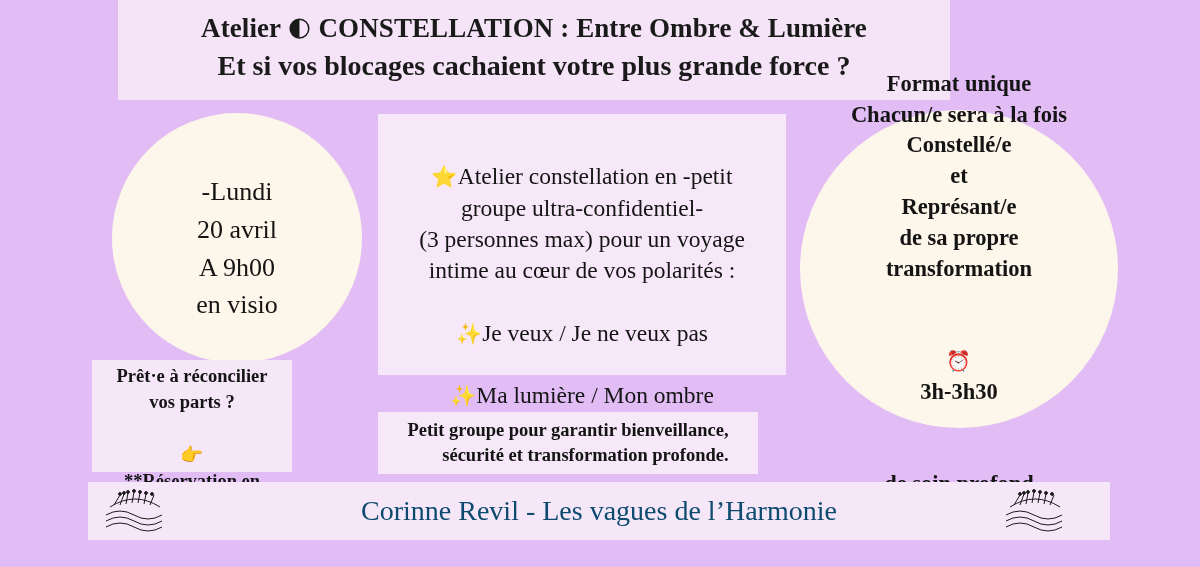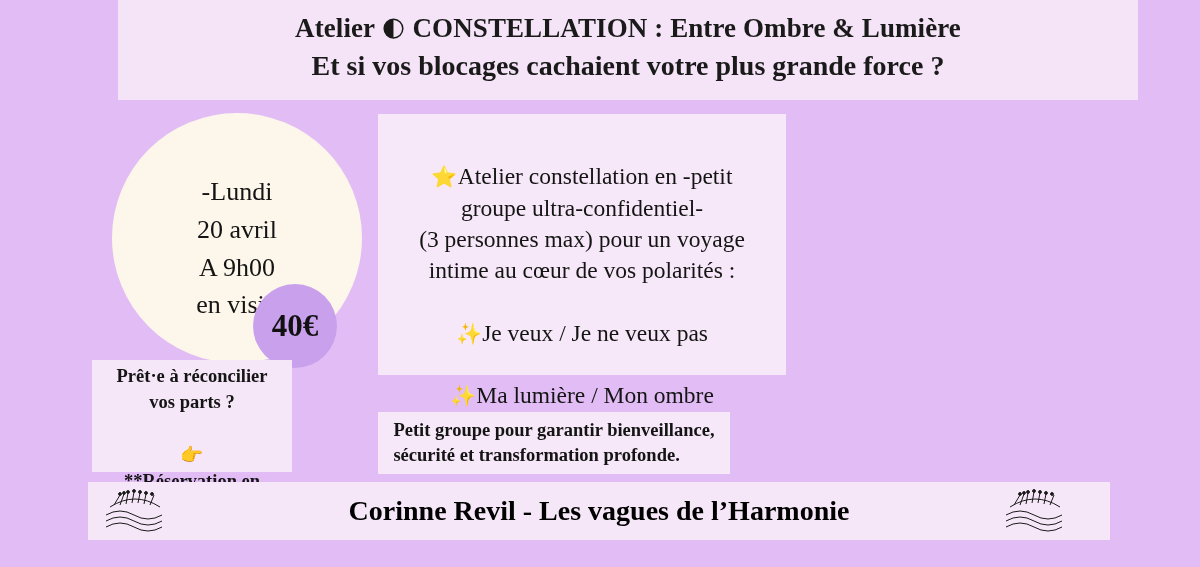--- a/index.html
+++ b/index.html
@@ -18,21 +18,21 @@
   .poster {
     position: absolute;
     inset: 0;
   }
 
   
   .header-band {
     position: absolute;
     left: 118px;
     top: 0;
-    width: 1020px;
+    width: 832px;
     height: 100px;
     background: #f5e4f7;
     display: flex;
     flex-direction: column;
     align-items: center;
     justify-content: center;
     box-sizing: border-box;
     padding: 4px 10px 8px;
   }
   .title-line1 {
@@ -135,27 +135,27 @@
     color: #141414;
     white-space: pre-line;
   }
   .star-emoji { font-family: "DejaVu Sans", sans-serif; font-size: 21px; }
 
   
   .note-box {
     position: absolute;
     left: 378px;
     top: 412px;
-    width: 352px;
+    width: 380px;
     height: 62px;
     background: #f7e8f9;
     display: flex;
     align-items: center;
     justify-content: center;
-    text-align: left;
+    text-align: right;
     box-sizing: border-box;
     padding: 4px 12px;
   }
   .note-text {
     font-size: 18.5px;
     font-weight: bold;
     line-height: 1.35;
     color: #141414;
     white-space: pre-line;
   }
@@ -191,22 +191,22 @@
     width: 1022px;
     height: 58px;
     background: #f6e7f8;
     display: flex;
     align-items: center;
     justify-content: center;
     box-sizing: border-box;
   }
   .footer-text {
     font-size: 28px;
-    font-weight: bold;
-    color: #000000;
+    font-weight: normal;
+    color: #0c4a6e;
     white-space: nowrap;
   }
   .logo {
     position: absolute;
     top: 485px;
     width: 70px;
     height: 52px;
   }
   .logo.left { left: 100px; }
   .logo.right { left: 1000px; }
@@ -223,23 +223,20 @@
     <div class="title-line2">Et si vos blocages cachaient votre plus grande force ?</div>
   </div>
 
   <div class="date-circle">
     <div class="date-text">-Lundi
 20 avril
 A 9h00
 en visio</div>
   </div>
 
-  <div class="price-bubble">
-    <span>40€</span>
-  </div>
 
   <div class="cta-box">
     <div class="cta-text">Prêt·e à réconcilier</div>
     <div class="cta-text">vos parts ?</div>
     <div class="cta-text">
       <span class="hand-emoji">👉</span>
       <span>**Réservation en</span>
     </div>
     <div class="cta-text">MP**</div>
   </div>
@@ -257,20 +254,36 @@
     <div class="main-text">
       <span class="star-emoji">✨</span><span>Ma lumière / Mon ombre</span>
     </div>
   </div>
 
   <div class="note-box">
     <div class="note-text">Petit groupe pour garantir bienveillance,
 sécurité et transformation profonde.</div>
   </div>
 
+  <div class="format-circle">
+    <div class="format-text">
+      <span>Format unique
+Chacun/e sera à la fois
+Constellé/e
+et
+Représant/e
+de sa propre
+transformation</span>
+      <br>
+      <span class="clock-emoji">⏰</span>
+      <span>3h-3h30</span>
+      <br>
+      <span>de soin profond</span>
+    </div>
+  </div>
 
   <div class="footer-band">
     <div class="footer-text">Corinne Revil - Les vagues de l’Harmonie</div>
   </div>
 
   <svg class="logo left" viewBox="0 0 70 52" aria-hidden="true">
     <g stroke="#1a1a1a" stroke-width="1" fill="none">
       <path d="M10 22 Q35 6 60 22"></path>
       <path d="M14 20 L20 10 M20 20 L24 9 M26 19 L28 8 M32 18 L34 7 M38 18 L40 8 M44 19 L46 9 M50 20 L54 10"></path>
       <circle cx="20" cy="9" r="1.4" fill="#1a1a1a"></circle>

